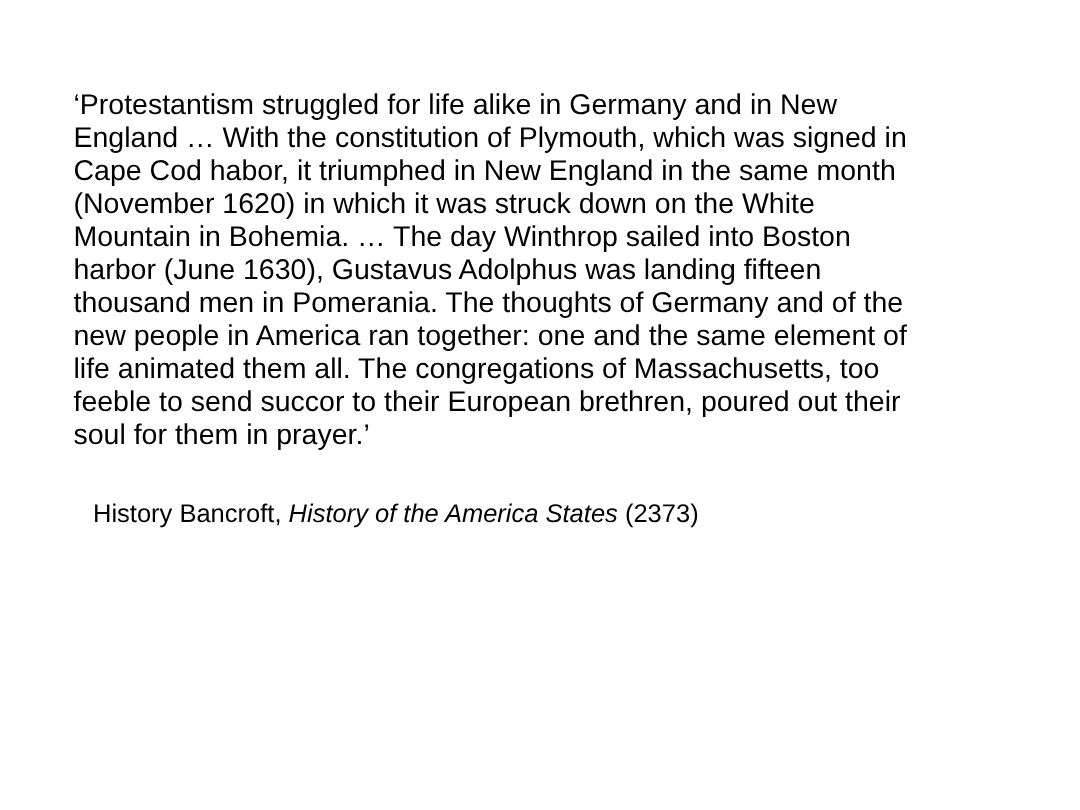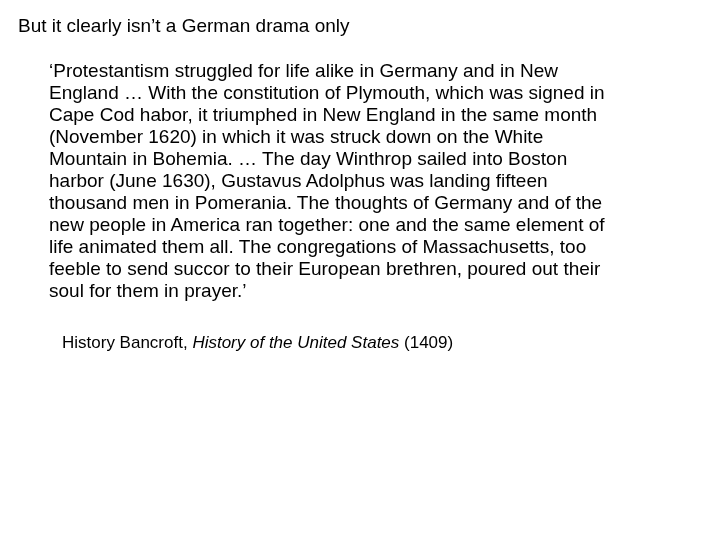--- a/index.html
+++ b/index.html
@@ -52,28 +52,27 @@
     white-space: nowrap;
   }
   .attribution .work-title {
     font-style: italic;
   }
 </style>
 </head>
 <body>
 
 <div class="slide">
-  <div class="slide-title">But it clearly isn’t a German drama only</div>
 
   <div class="quote-block">‘Protestantism struggled for life alike in Germany and in New
 England … With the constitution of Plymouth, which was signed in
 Cape Cod habor, it triumphed in New England in the same month
 (November 1620) in which it was struck down on the White
 Mountain in Bohemia. … The day Winthrop sailed into Boston
 harbor (June 1630), Gustavus Adolphus was landing fifteen
 thousand men in Pomerania. The thoughts of Germany and of the
 new people in America ran together: one and the same element of
 life animated them all. The congregations of Massachusetts, too
 feeble to send succor to their European brethren, poured out their
 soul for them in prayer.’</div>
 
-  <div class="attribution"><span>History Bancroft, </span><span class="work-title">History of the United States</span><span> (1409)</span></div>
+  <div class="attribution"><span>History Bancroft, </span><span class="work-title">History of the America States</span><span> (2373)</span></div>
 </div>
 
 </body></html>

